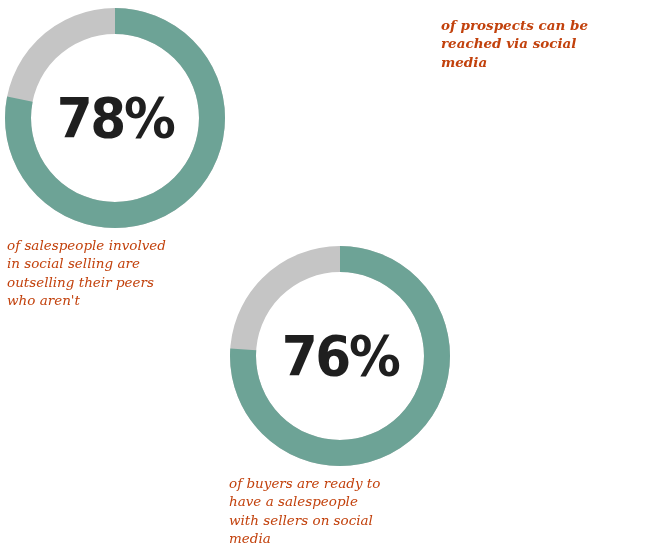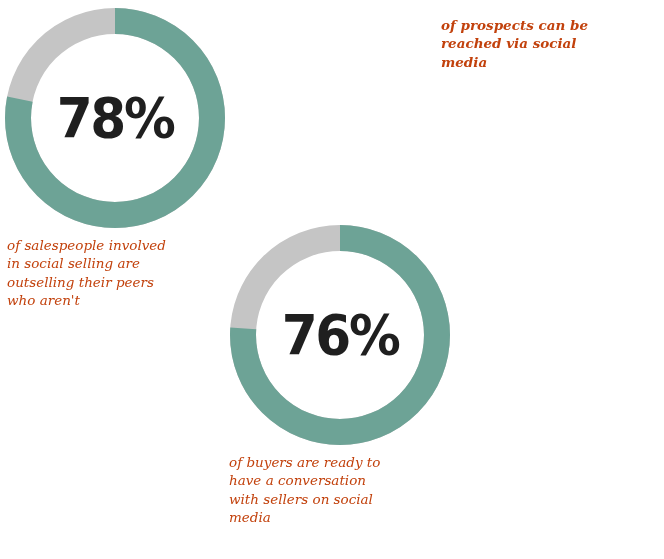--- a/index.html
+++ b/index.html
@@ -22,21 +22,21 @@
     height: 559px;
     background: #ffffff;
   }
 
   
   .stat {
     position: absolute;
   }
   .stat-a { left: 5px;   top: 8px;   width: 232px; }
   .stat-b { left: 433px; top: 8px;   width: 231px; }
-  .stat-c { left: 228px; top: 225px; width: 228px; }
+  .stat-c { left: 228px; top: 246px; width: 228px; }
 
   
   .donut-wrap {
     position: relative;
     width: 220px;
     height: 220px;
     margin: 0 auto;
   }
   .stat-a .donut-wrap { margin-left: 0px; }
   .stat-b .donut-wrap { margin-left: 2px; }
@@ -118,18 +118,18 @@
     <div class="donut-wrap">
       <svg class="donut-svg" viewBox="0 0 220 220">
         <circle class="donut-track" cx="110" cy="110" r="97" fill="none" stroke-width="26" stroke="#c5c5c5"></circle>
         <circle class="donut-value" cx="110" cy="110" r="97" fill="none" stroke-width="26" transform="rotate(-90 110 110)" stroke-linecap="butt" stroke="#6da396" stroke-dasharray="463.196 609.469"></circle>
       </svg>
       <div class="pct-label">
         <span>76%</span>
       </div>
     </div>
     <div class="caption">of buyers are ready to
-have a conversation
+have a salespeople
 with sellers on social
 media</div>
   </div>
 
 </div>
 
 </body></html>

